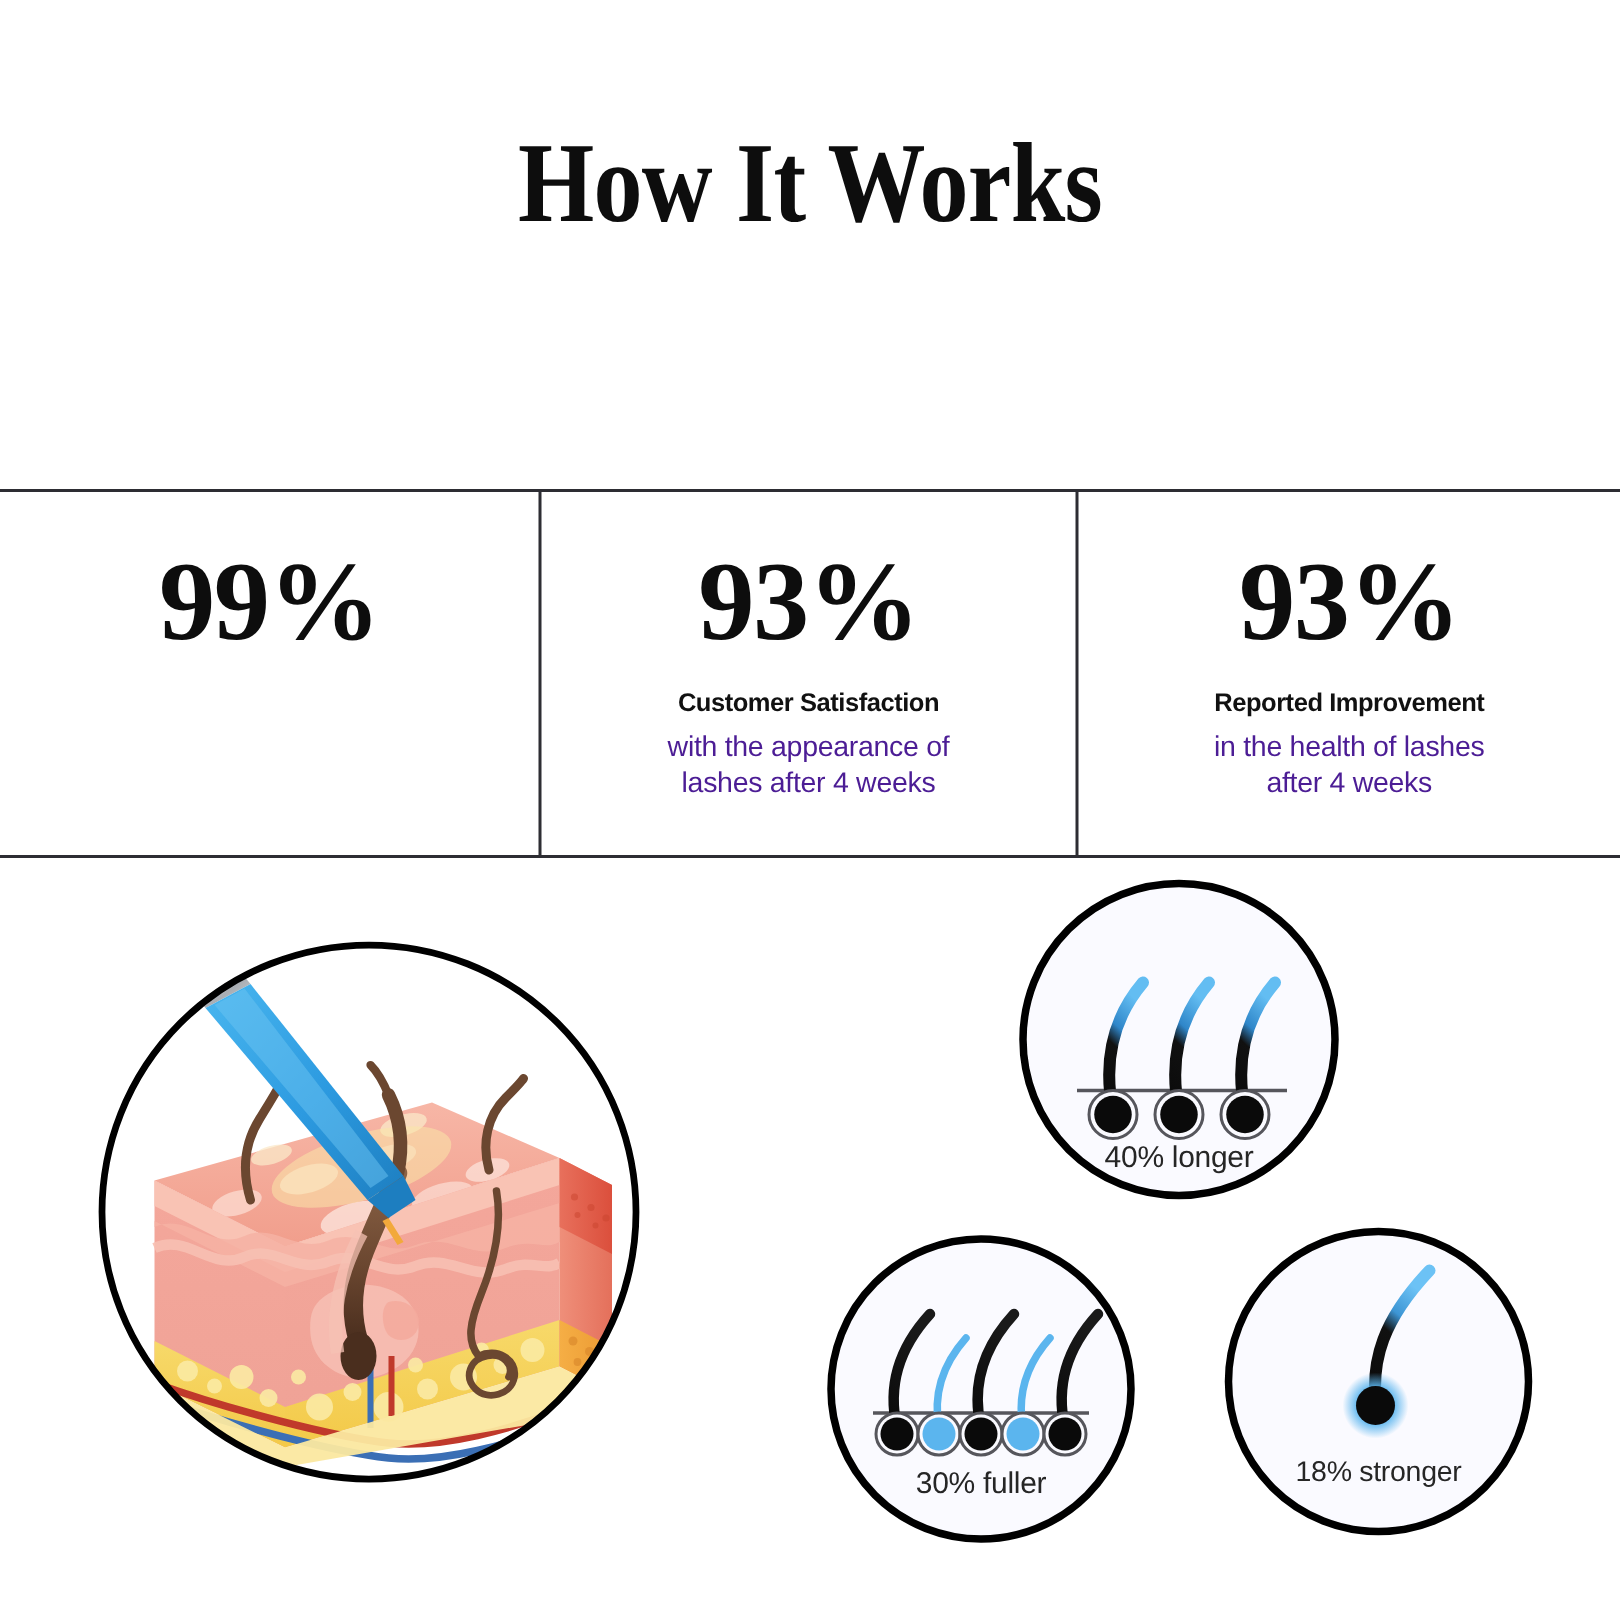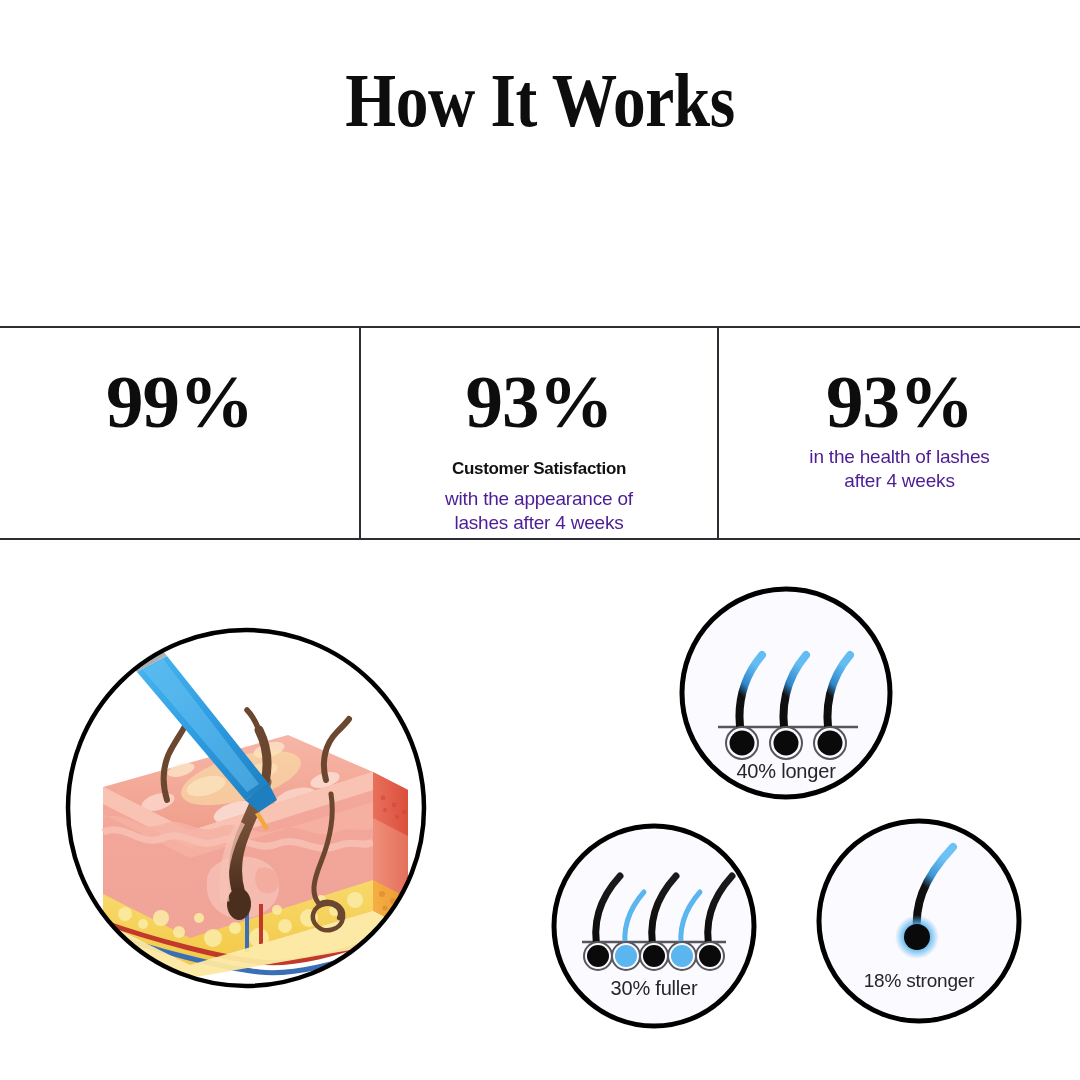--- a/index.html
+++ b/index.html
@@ -12,21 +12,21 @@
     width: 1080px;
     height: 1080px;
     overflow: hidden;
     font-family: "Liberation Sans", sans-serif;
     color: #111111;
     position: relative;
   }
 
   
   #header {
-    padding-top: 58px;
+    padding-top: 80px;
     text-align: center;
   }
   #page-title {
     font-family: "Liberation Serif", serif;
     font-weight: bold;
     font-size: 76px;
     line-height: 84px;
     letter-spacing: -0.5px;
     color: #0d0d0d;
     margin: 0;
@@ -43,21 +43,21 @@
     letter-spacing: -0.1px;
   }
   #subtitle .ln { display: block; }
 
   
   #stats-row {
     position: absolute;
     left: 0;
     top: 326px;
     width: 1080px;
-    height: 214px;
+    height: 246px;
     border-top: 2px solid #2d2d33;
     border-bottom: 2px solid #2d2d33;
     box-sizing: border-box;
     display: flex;
   }
   .stat-cell {
     box-sizing: border-box;
     display: flex;
     flex-direction: column;
     align-items: center;
@@ -133,20 +133,21 @@
     <div class="stat-value">93%</div>
     <div class="stat-label">Customer Satisfaction</div>
     <div class="stat-sub">
       <span class="ln">with the appearance of</span>
       <span class="ln">lashes after 4 weeks</span>
     </div>
   </div>
 
   <div class="stat-cell c2">
     <div class="stat-value">93%</div>
+    <div class="stat-label">Reported Improvement</div>
     <div class="stat-sub">
       <span class="ln">in the health of lashes</span>
       <span class="ln">after 4 weeks</span>
     </div>
   </div>
 
 </div>
 
 <div id="illustrations">
 

